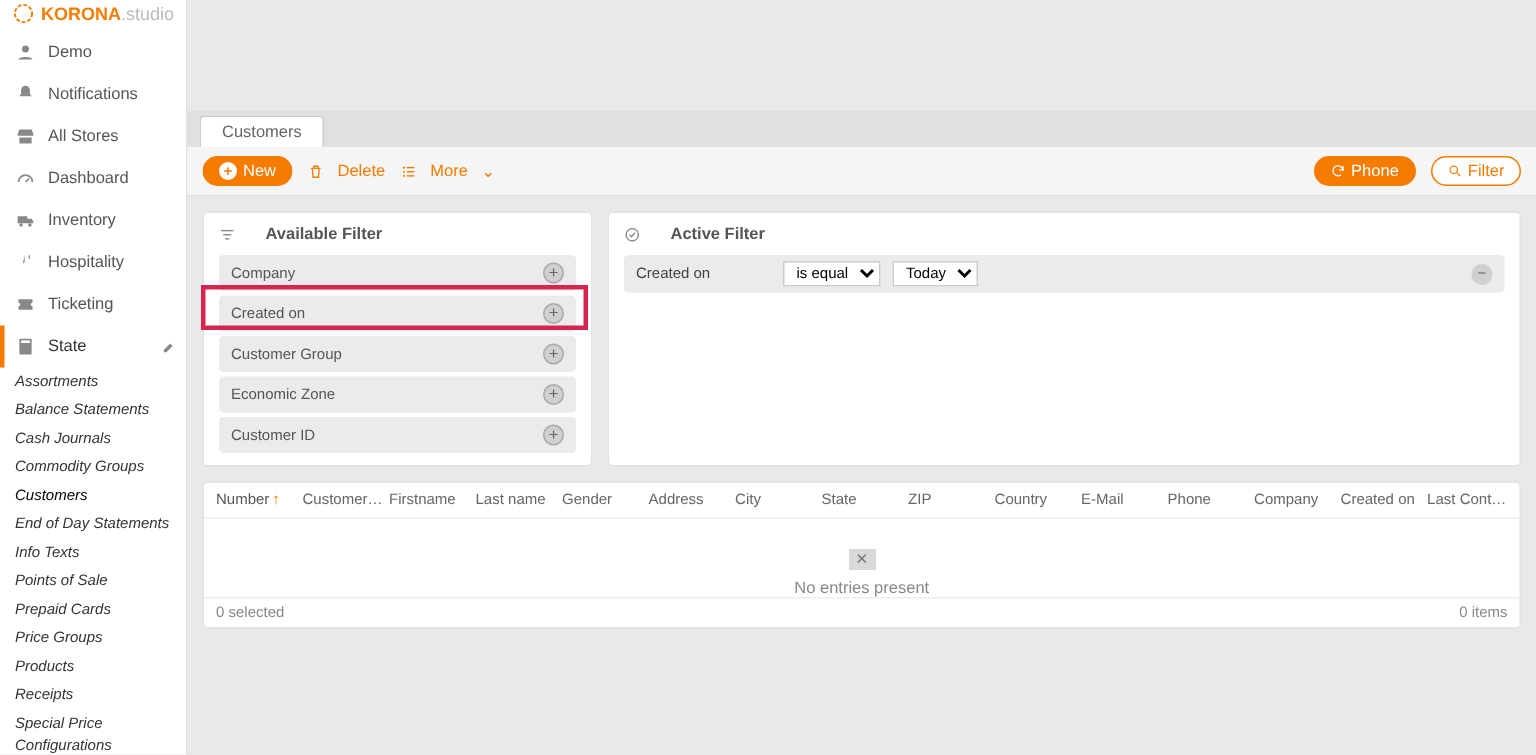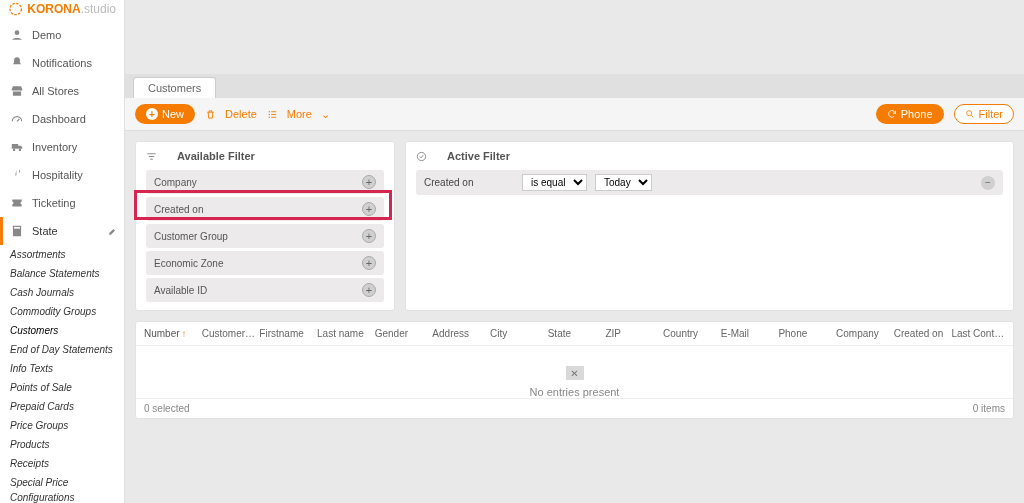--- a/index.html
+++ b/index.html
@@ -225,21 +225,21 @@
               </div>
             <div class="frow">
                 <span>Customer Group</span>
                 <span class="add">+</span>
               </div>
             <div class="frow">
                 <span>Economic Zone</span>
                 <span class="add">+</span>
               </div>
             <div class="frow">
-                <span>Available ID</span>
+                <span>Customer ID</span>
                 <span class="add">+</span>
               </div>
           </div>
         </div>
 
         <div class="panel active-f">
           <div class="panel-title">
             <svg width="11" height="11" viewBox="0 0 24 24" fill="none" stroke="#888" stroke-width="2">
                 <circle cx="12" cy="12" r="9"></circle>
                 <path d="M8 12l3 3 5-6"></path>

